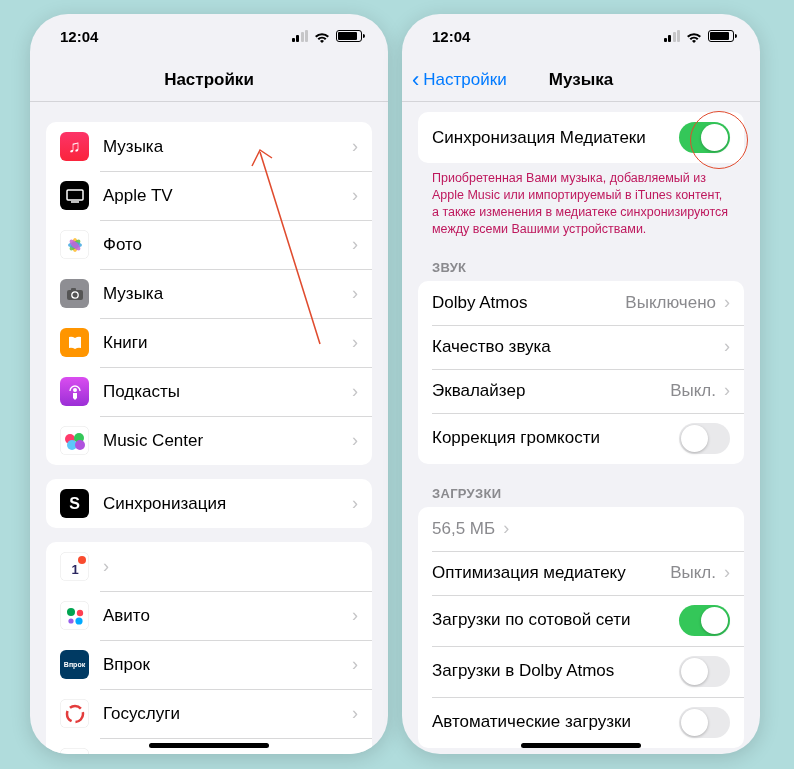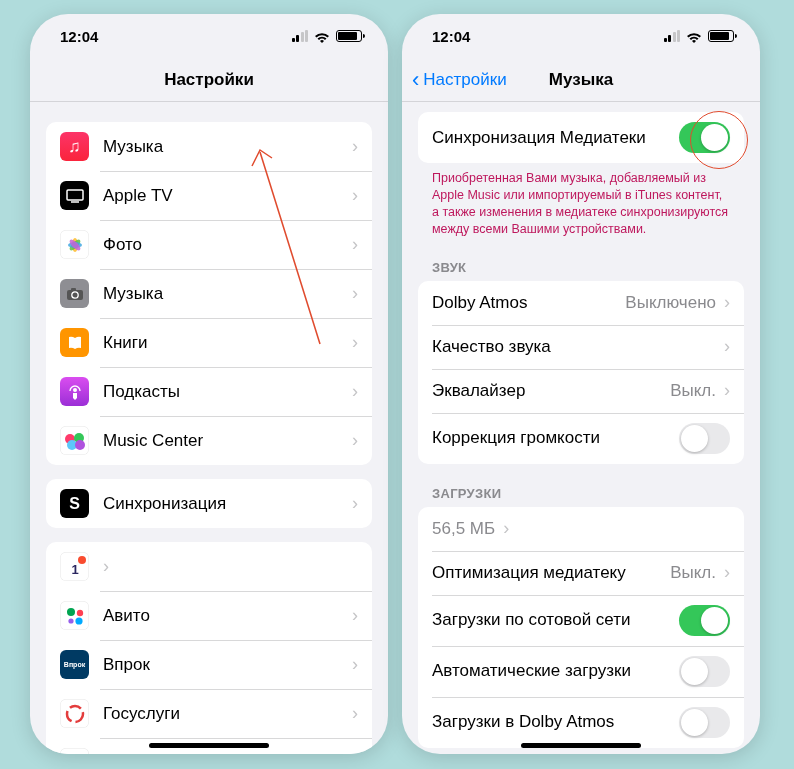--- a/index.html
+++ b/index.html
@@ -385,31 +385,31 @@
           <span class="value">Выкл.</span>
           <span class="chev">›</span>
         </div>
         <div class="row noicon">
           <span class="label">Загрузки по сотовой сети</span>
           <div class="toggle on">
             <div class="knob"></div>
           </div>
         </div>
         <div class="row noicon">
+          <span class="label">Загрузки в Dolby Atmos</span>
+          <div class="toggle">
+            <div class="knob"></div>
+          </div>
+        </div>
+        <div class="row noicon">
           <span class="label">Автоматические загрузки</span>
           <div class="toggle">
             <div class="knob"></div>
           </div>
         </div>
-        <div class="row noicon">
-          <span class="label">Загрузки в Dolby Atmos</span>
-          <div class="toggle">
-            <div class="knob"></div>
-          </div>
-        </div>
       </div>
     <div class="section-footer">Музыка загружается автоматически для прослушивания офлайн, когда она добавлена в медиатеку или приобретена в iTunes Store.</div>
 
   </div>
 
   <div class="highlight-circle" style="top:97px; right:12px; width:58px; height:58px;"></div>
 
   <div class="home-indicator"></div>
 </div>
 

